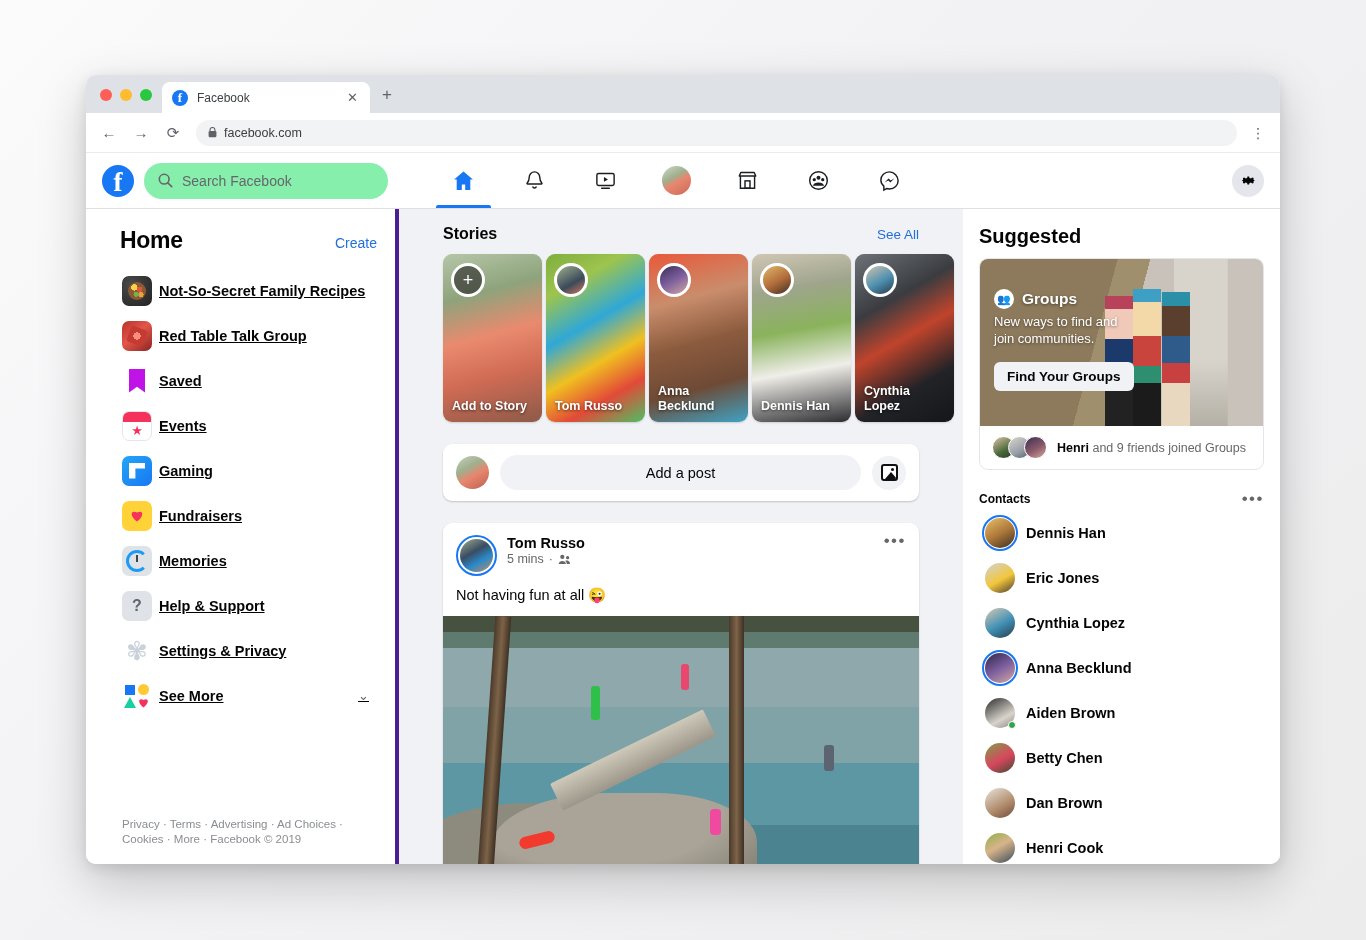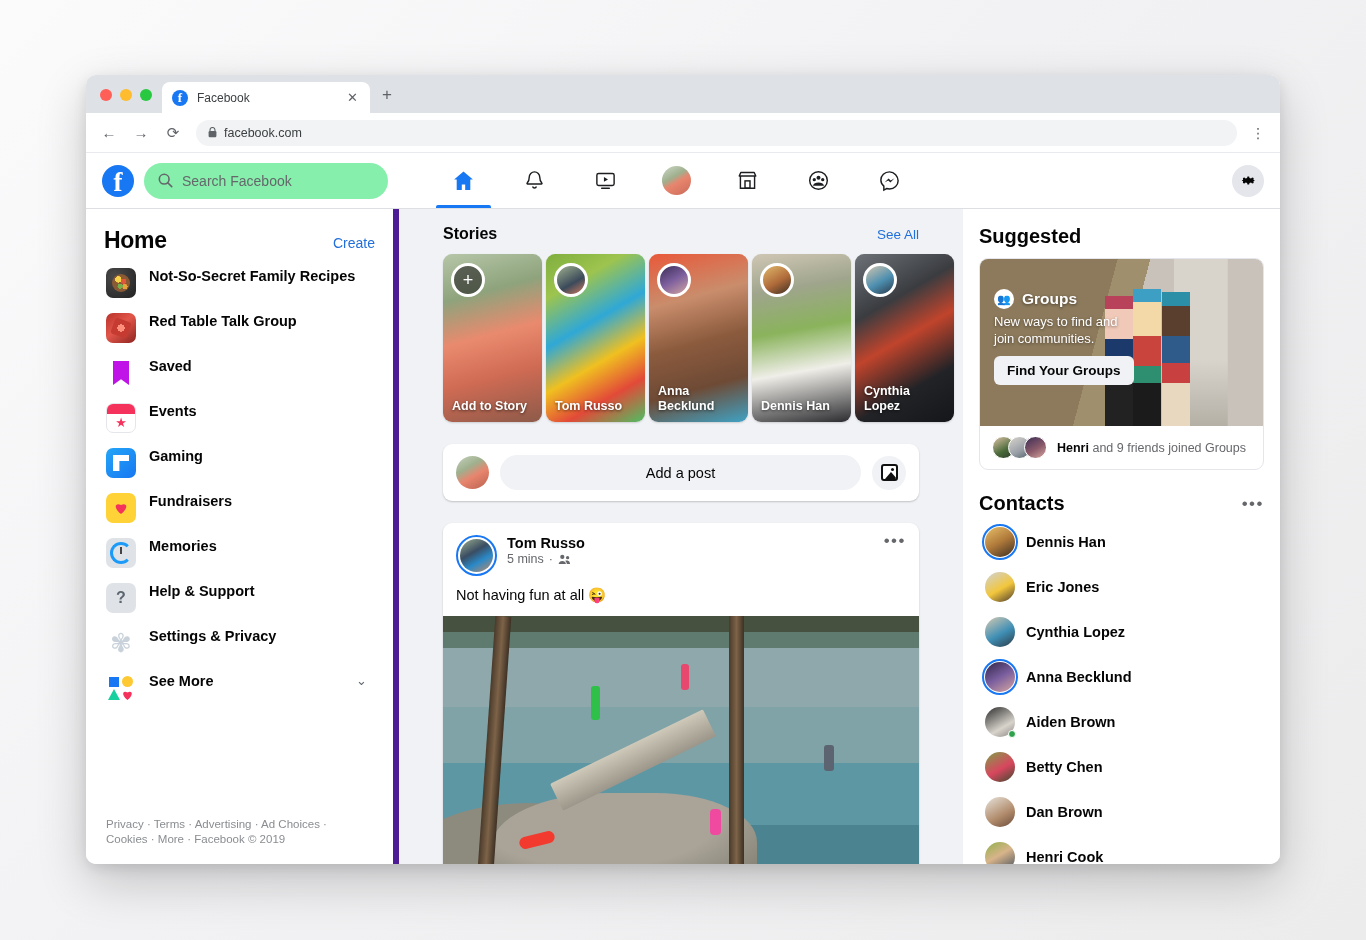--- a/index.html
+++ b/index.html
@@ -92,30 +92,30 @@
   .gear-btn {
     position: absolute; right: 16px; width: 32px; height: 32px;
     border-radius: 50%; background: #e4e6eb; display: flex;
     align-items: center; justify-content: center; cursor: pointer;
   }
 
   .fb-body { flex: 1; display: flex; overflow: hidden; }
 
   
   .left-col {
-    width: 313px; background: #fff; border-right: 6px solid #4c1d95;
-    padding: 18px 16px 0 16px; display: flex; flex-direction: column; flex: none;
+    width: 313px; background: #fff; border-right: 4px solid #4c1d95;
+    padding: 18px 16px 0 32px; display: flex; flex-direction: column; flex: none;
   }
   .left-head { display: flex; align-items: baseline; justify-content: space-between; padding: 0 2px 6px 2px; }
   .left-title { font-size: 23px; font-weight: bold; color: #050505; letter-spacing: -.3px; }
   .create-link { font-size: 14px; color: #216fdb; cursor: pointer; }
   .side-list { margin-top: 8px; }
   .side-item {
-    display: flex; align-items: flex-start; gap: 13px; height: 45px;
-    padding: 0 4px; border-radius: 8px; cursor: pointer;
+    display: flex; align-items: center; gap: 7px; height: 45px;
+    padding: 0 4px; border-radius: 8px; cursor: pointer; text-decoration: underline;
   }
   .side-ico { width: 30px; height: 30px; border-radius: 7px; flex: none; position: relative; overflow: hidden; }
   .side-label { font-size: 14.5px; color: #050505; font-weight: 600; flex: 1; }
   .chev { color: #606770; font-size: 13px; margin-right: 6px; }
 
   .ic-recipes { background: radial-gradient(circle at 30% 30%, #4a4a4a, #222); }
   .ic-recipes::after{content:'';position:absolute;inset:6px;border-radius:50%;
     background:radial-gradient(circle at 35% 30%, #f5d24a 0 18%, transparent 19%),
                radial-gradient(circle at 65% 40%, #e2563c 0 16%, transparent 17%),
                radial-gradient(circle at 45% 68%, #76b04a 0 16%, transparent 17%),
@@ -265,31 +265,31 @@
       linear-gradient(180deg, transparent 0 20%, #2b8fa8 20% 28%, #5a3f2e 28% 46%, #2f5b8a 46% 62%, #c84040 62% 74%, #e8d8c0 74% 100%) 44% 0/18% 100% no-repeat,
       linear-gradient(180deg,#d8d4cc 0 60%, #b5b0a6 100%) 66% 0/34% 100% no-repeat;
   }
   .sug-overlay { position: absolute; left: 14px; top: 30px; z-index: 2; }
   .grp-row { display: flex; align-items: center; gap: 8px; }
   .grp-ico { width: 20px; height: 20px; border-radius: 50%; background: #fff; position: relative; }
   .grp-ico::after { content:'👥'; position:absolute; inset:0; font-size:11px; line-height:20px; text-align:center; }
   .grp-title { color: #fff; font-size: 15.5px; font-weight: bold; text-shadow: 0 1px 3px rgba(0,0,0,.5); }
   .grp-sub { color: #fff; font-size: 13px; line-height: 1.3; margin-top: 5px; max-width: 128px;
     text-shadow: 0 1px 3px rgba(0,0,0,.5); }
-  .grp-btn { margin-top: 8px; display: inline-block; background: #f0f2f5; border-radius: 6px;
+  .grp-btn { margin-top: 14px; display: inline-block; background: #f0f2f5; border-radius: 6px;
     padding: 7px 13px; font-size: 13.5px; font-weight: bold; color: #050505; cursor: pointer; }
   .sug-foot { display: flex; align-items: center; gap: 10px; padding: 10px 12px; }
   .stack { display: flex; }
   .stack .av { width: 23px; height: 23px; border-radius: 50%; border: 1.5px solid #fff; margin-left: -7px; }
   .stack .av:first-child { margin-left: 0; }
   .sug-foot-text { font-size: 12.5px; color: #65676b; }
   .sug-foot-text b { color: #050505; font-weight: bold; }
 
   .contacts-head { display: flex; align-items: center; justify-content: space-between; margin: 22px 0 4px 0; }
-  .contacts-title { font-size: 20px; font-weight: bold; color: #050505; }
+  .contacts-title { font-size: 12px; font-weight: bold; color: #050505; }
   .contacts-dots { color: #65676b; font-size: 17px; letter-spacing: 1.5px; cursor: pointer; line-height: 10px; }
   .contact {
     display: flex; align-items: center; gap: 11px; height: 45px;
     padding: 0 6px; border-radius: 8px; cursor: pointer;
   }
   .c-av-wrap { position: relative; width: 30px; height: 30px; flex: none; }
   .c-av { width: 30px; height: 30px; border-radius: 50%; }
   .c-av-wrap.act { padding: 0; }
   .c-av-wrap.act::before { content:''; position:absolute; left:-3px; top:-3px; right:-3px; bottom:-3px;
     border: 2px solid #1877f2; border-radius: 50%; }

